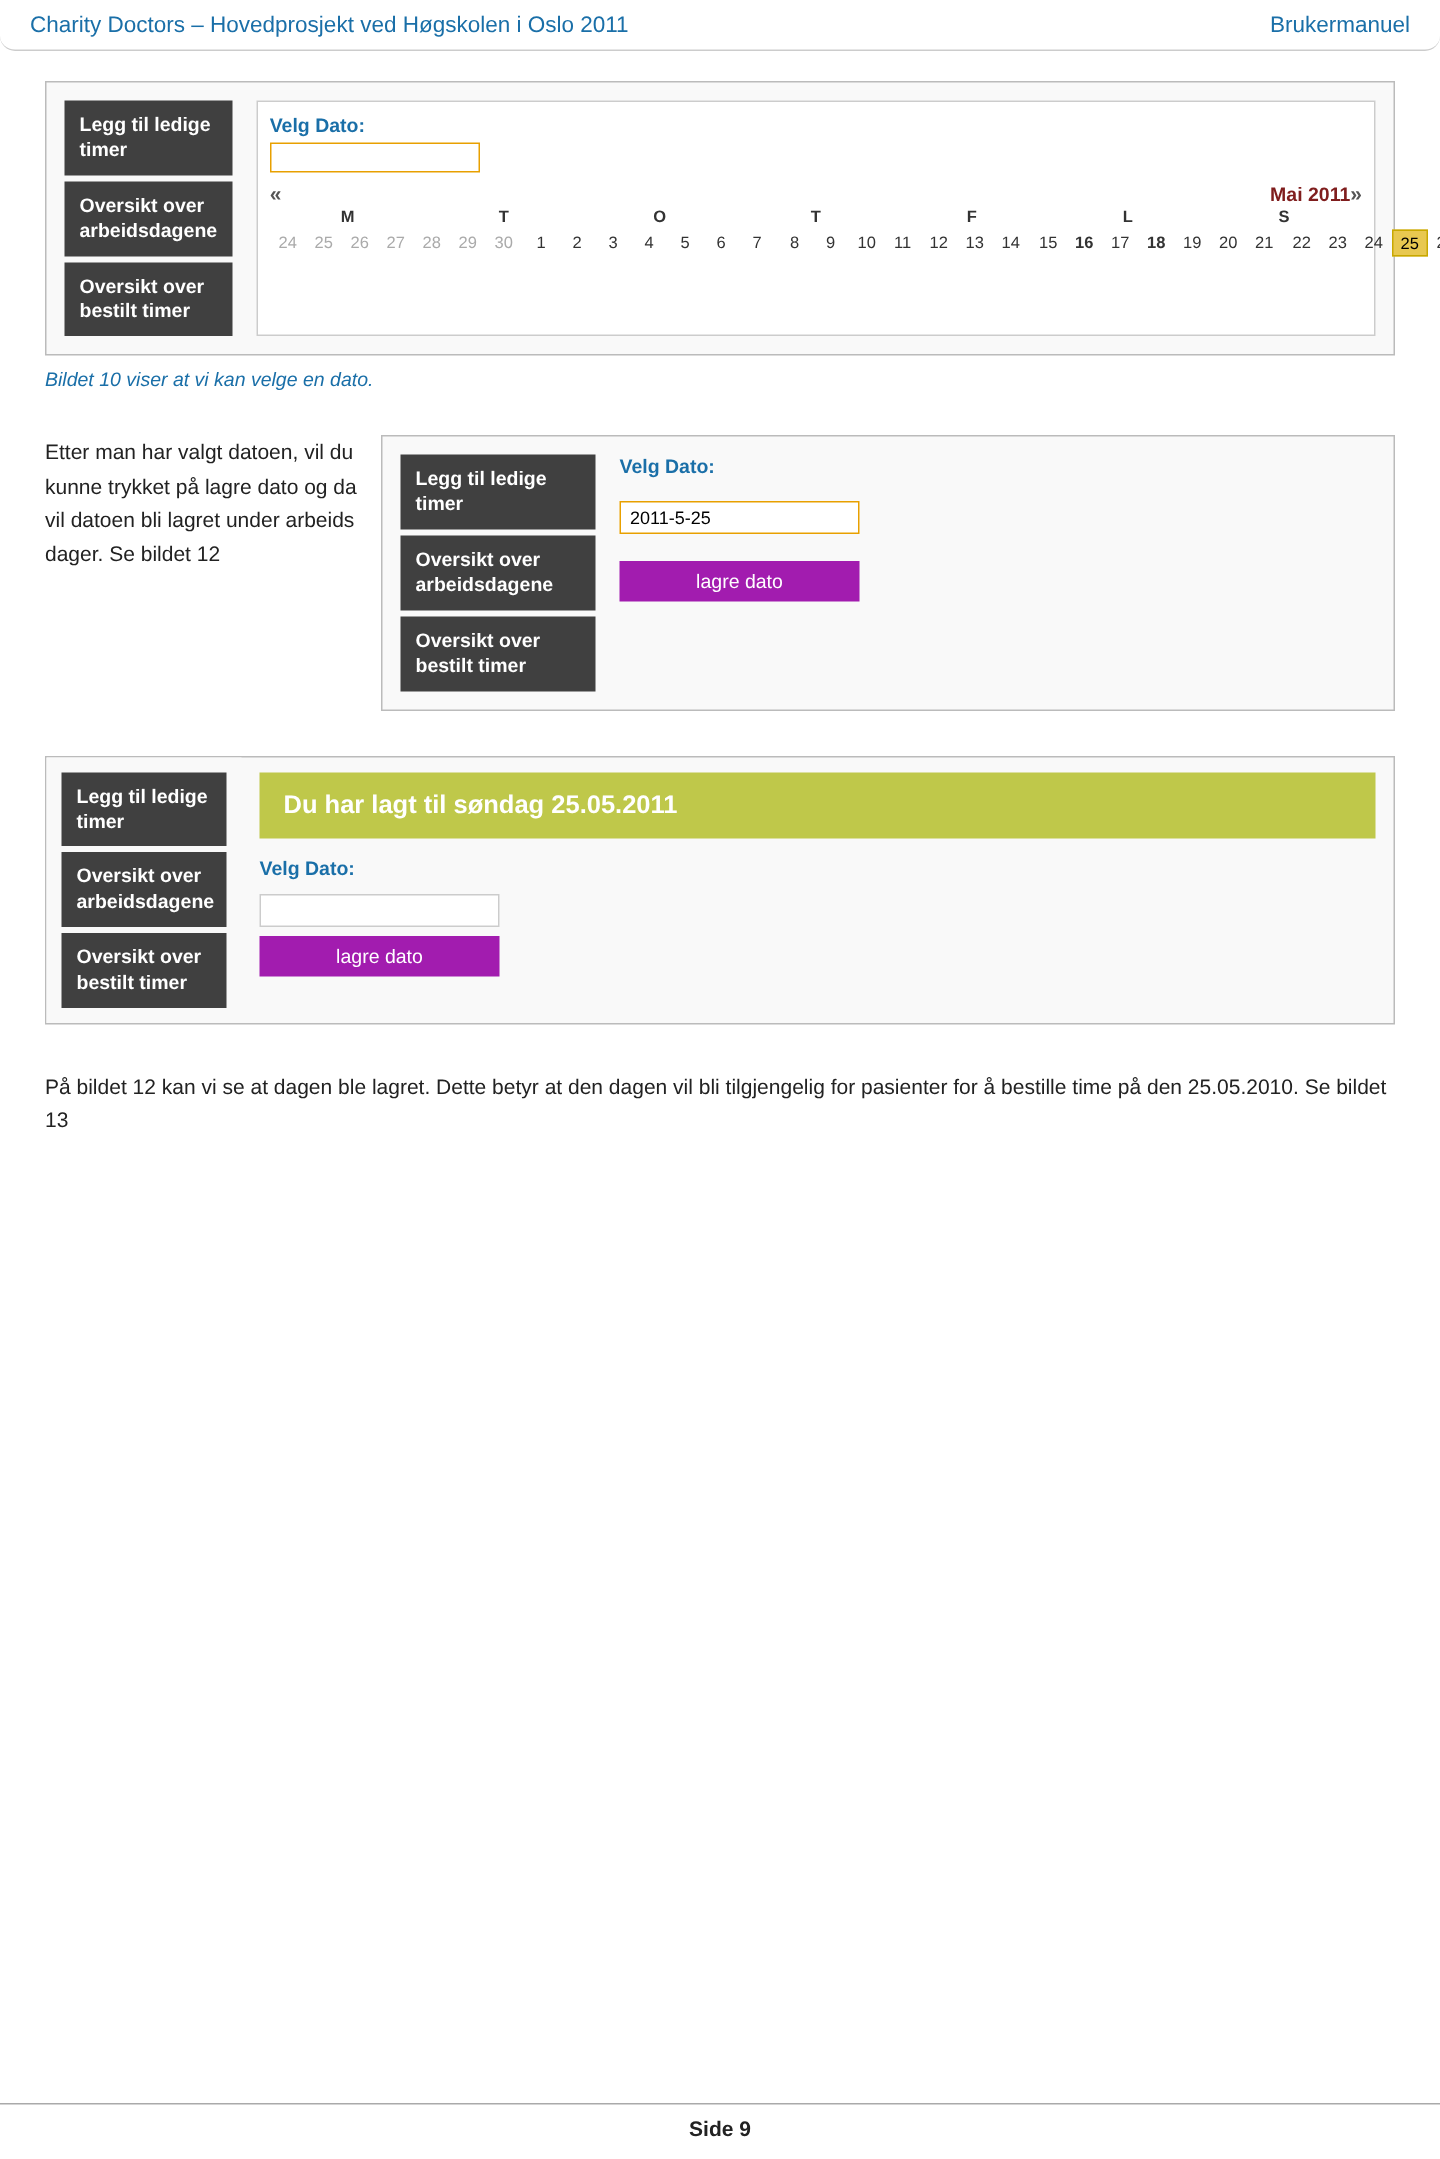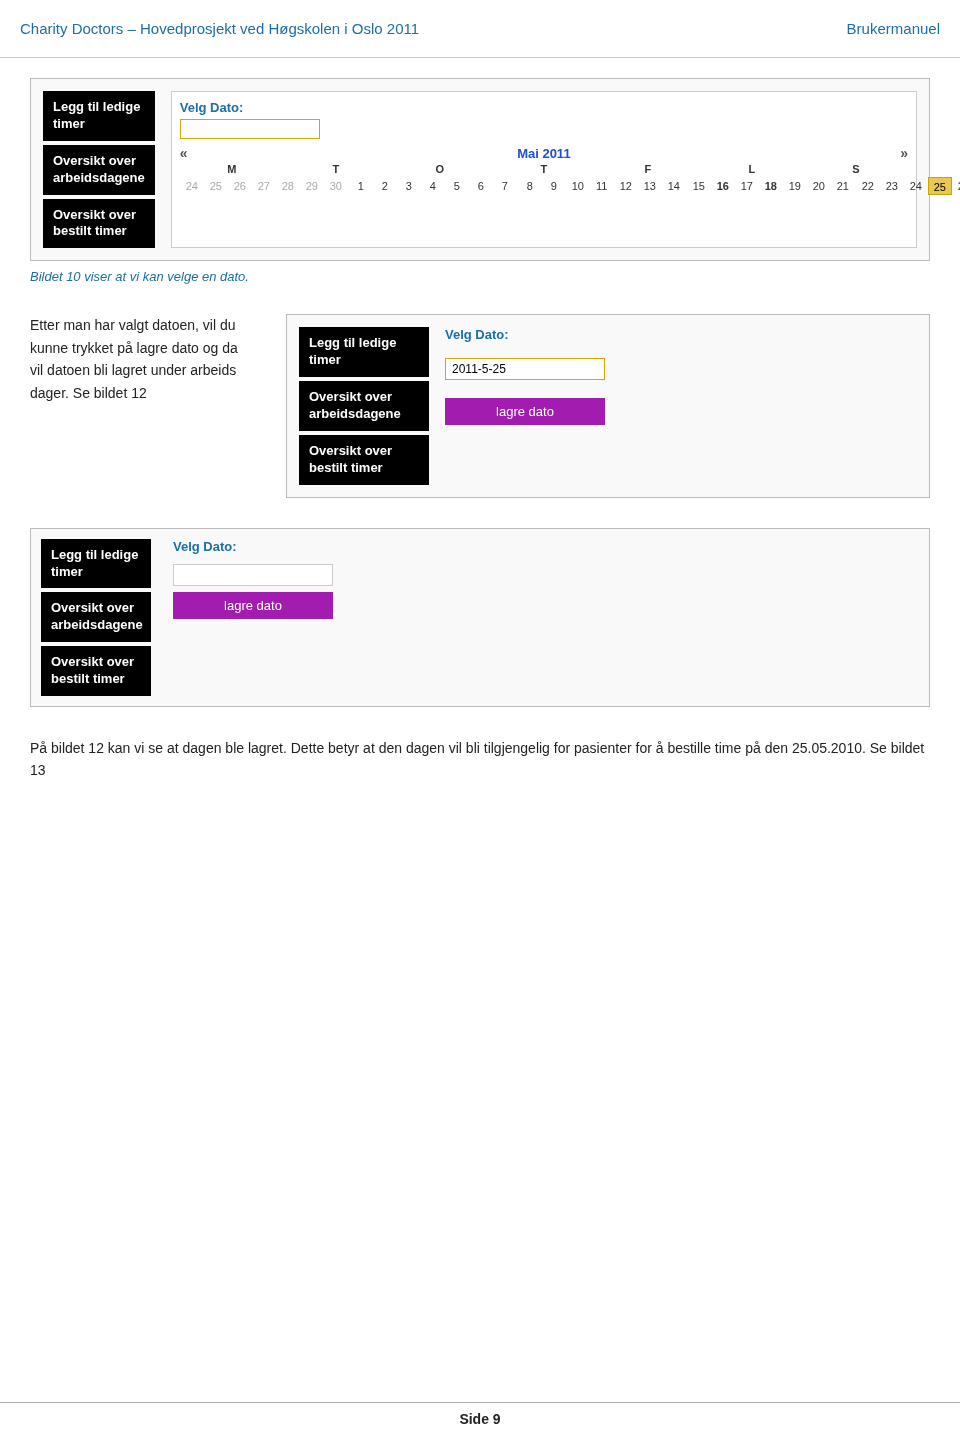--- a/index.html
+++ b/index.html
@@ -10,22 +10,23 @@
       width: 960px;
       min-height: 1439px;
       position: relative;
     }
 
     
     .header {
       display: flex;
       justify-content: space-between;
       align-items: center;
-      padding: 20px 20px;
+      padding: 8px 20px;
       border-bottom: 1px solid #ccc;
+      border-radius: 10px;
     }
     .header-title {
       color: #1a6fa8;
       font-size: 15px;
     }
     .header-link {
       color: #1a6fa8;
       font-size: 15px;
       text-decoration: none;
     }
@@ -51,21 +52,21 @@
     }
 
     
     .nav-sidebar {
       display: flex;
       flex-direction: column;
       gap: 4px;
       width: 130px;
     }
     .nav-btn {
-      background: #000000;
+      background: #404040;
       color: #fff;
       font-weight: bold;
       font-size: 13px;
       padding: 8px 10px;
       border: none;
       cursor: pointer;
       text-align: left;
       line-height: 1.3;
     }
 
@@ -99,24 +100,24 @@
     }
     .cal-nav-btn {
       background: none;
       border: none;
       cursor: pointer;
       color: #555;
       font-size: 14px;
       font-weight: bold;
     }
     .cal-month-year {
-      color: #1d4ed8;
+      color: #7f1d1d;
       font-weight: bold;
       font-size: 13px;
-      text-align: center;
+      text-align: right;
       flex: 1;
     }
     .cal-day-headers {
       display: flex;
       justify-content: space-around;
       font-size: 11px;
       font-weight: bold;
       color: #333;
       margin-bottom: 2px;
     }
@@ -151,21 +152,21 @@
     
     .body-text {
       font-size: 14px;
       line-height: 1.6;
       margin-bottom: 16px;
     }
 
     
     .section2-layout {
       display: flex;
-      gap: 36px;
+      gap: 4px;
       align-items: flex-start;
     }
     .section2-left {
       font-size: 14px;
       line-height: 1.6;
       max-width: 220px;
     }
 
     
     .mockup-panel {
@@ -399,20 +400,21 @@
   <div class="section" style="margin-top: 10px;">
     <div class="mockup-section3">
 
       <div class="nav-sidebar-s3">
         <button class="nav-btn">Legg til ledige timer</button>
         <button class="nav-btn">Oversikt over arbeidsdagene</button>
         <button class="nav-btn">Oversikt over bestilt timer</button>
       </div>
 
       <div class="s3-right">
+        <div class="success-banner">Du har lagt til søndag 25.05.2011</div>
         <div class="s3-form">
           <div class="velg-dato-label">Velg Dato:</div>
           <input class="empty-date-input" type="text" value="" style="">
           <button class="lagre-btn">lagre dato</button>
         </div>
       </div>
     </div>
   </div>
 
   <div class="body-text" style="margin-top: 20px;">På bildet 12 kan vi se at dagen ble lagret. Dette betyr at den dagen vil bli tilgjengelig for pasienter for å bestille time på den 25.05.2010. Se bildet 13</div>

